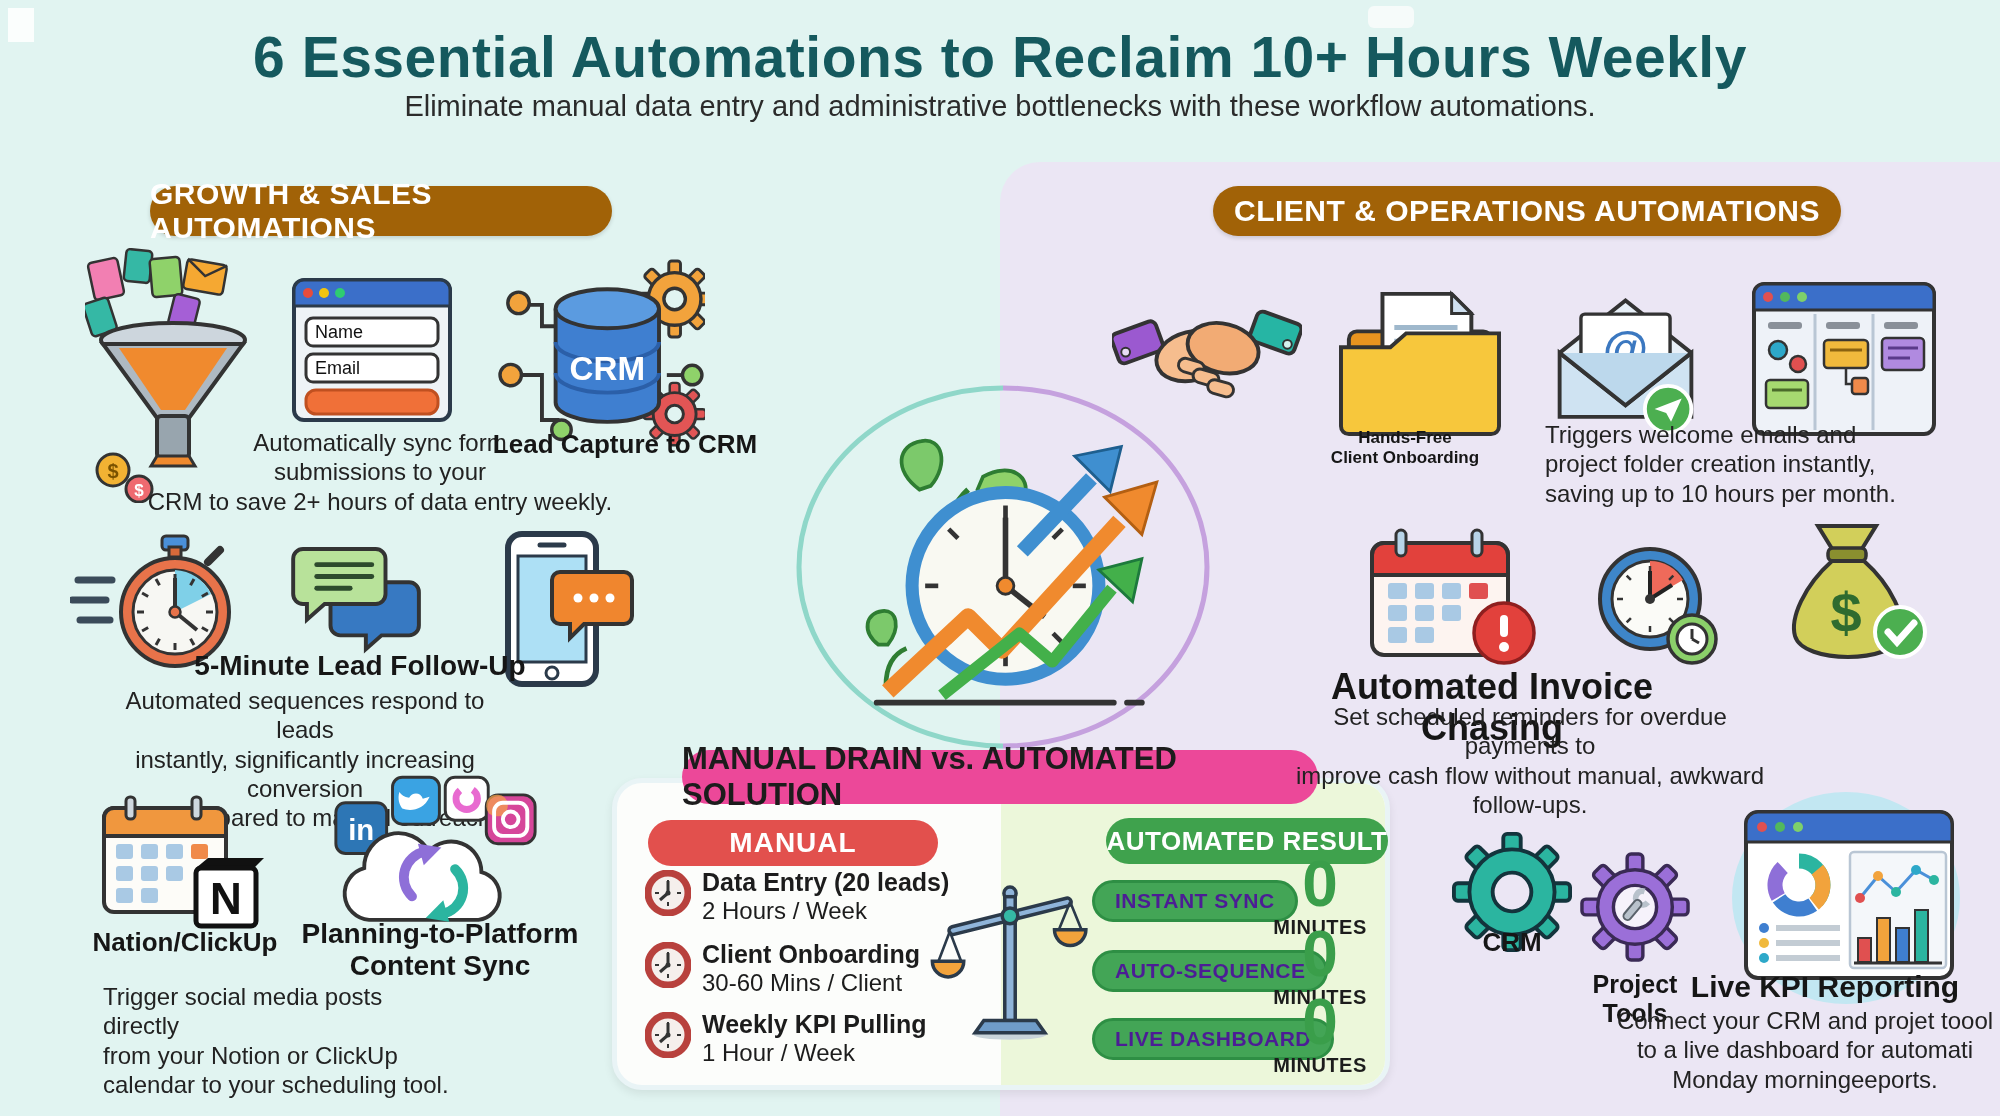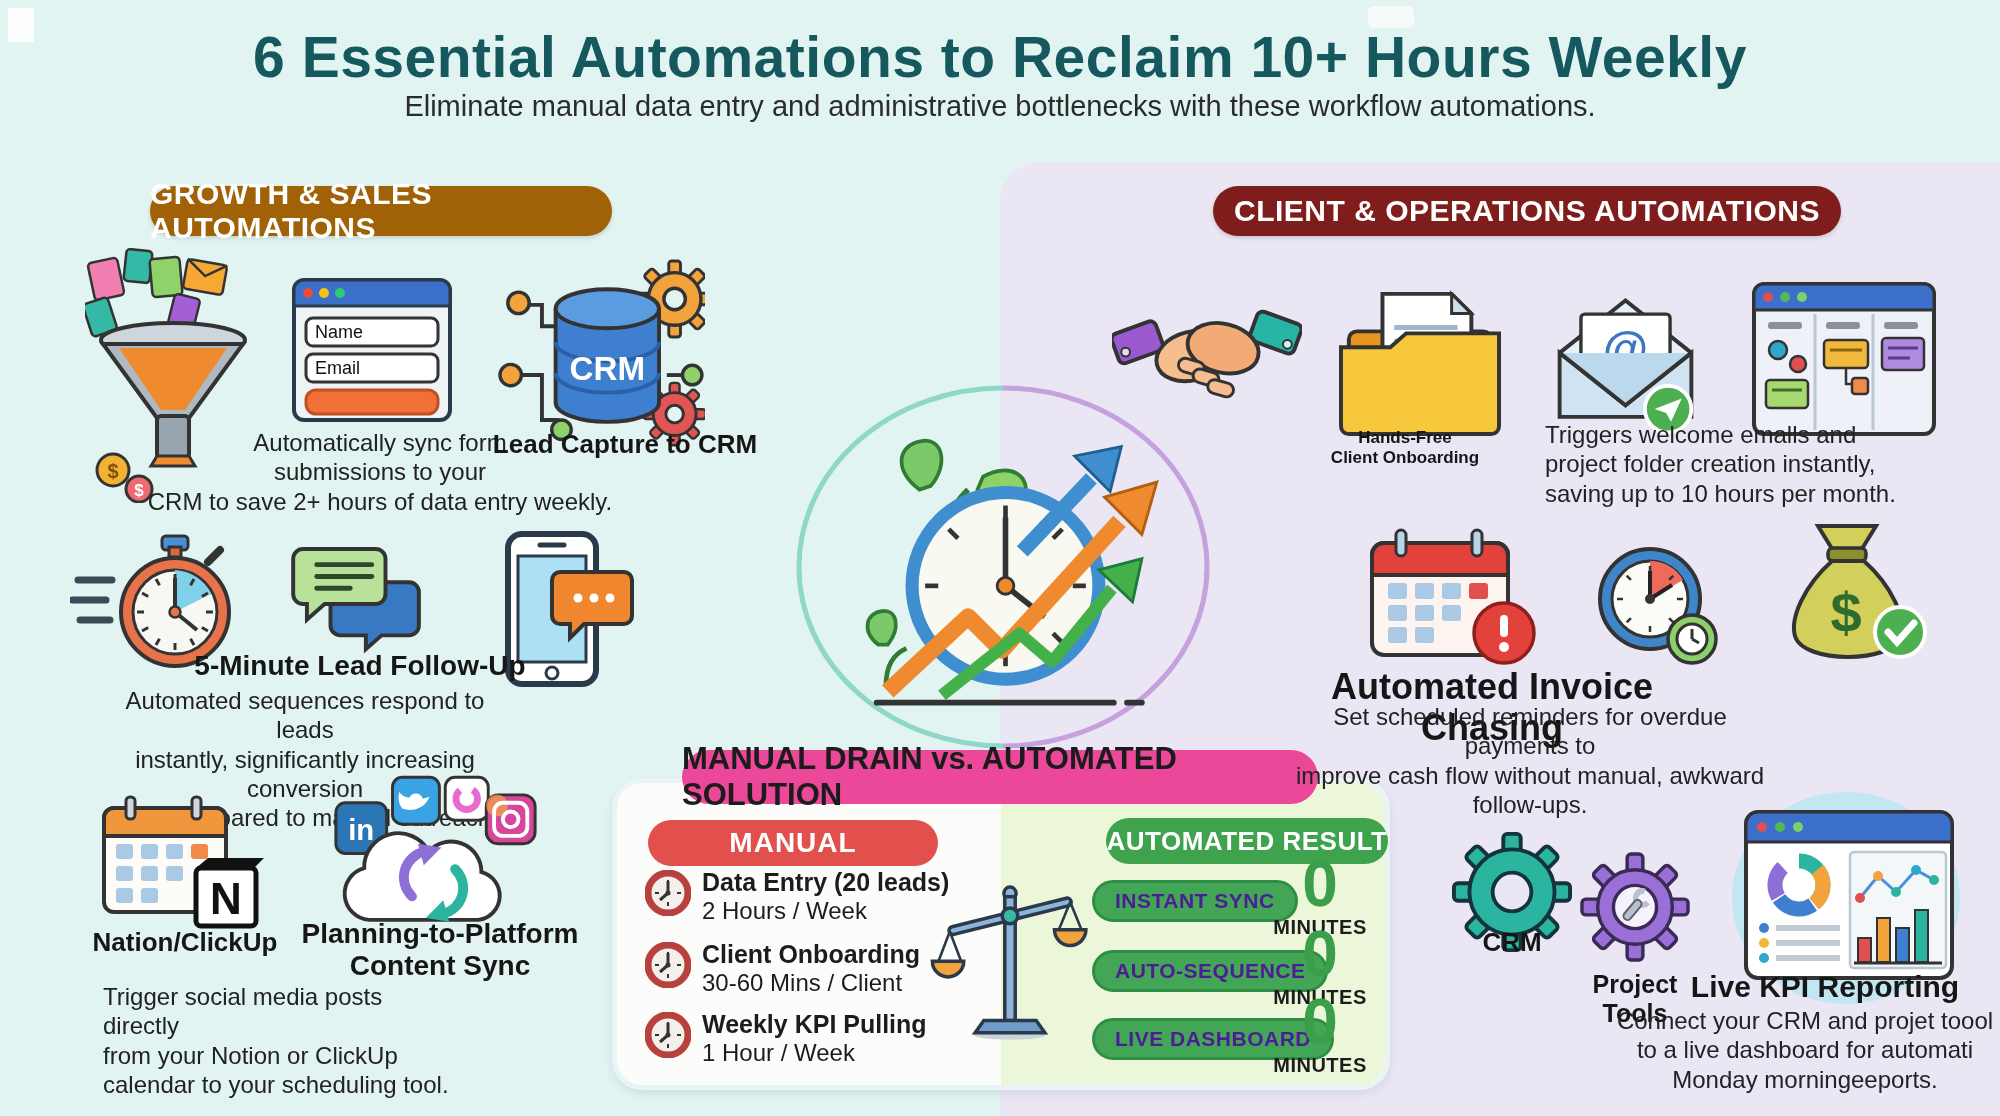--- a/index.html
+++ b/index.html
@@ -39,21 +39,21 @@
 
   <div class="abs" style="left:1000px;top:162px;width:1000px;height:954px;background:#ebe6f4;border-radius:40px 0 0 0;"></div>
 
   <div class="abs" style="left:8px;top:8px;width:26px;height:34px;background:#fbfefd;"></div>
   <div class="abs" style="left:1368px;top:6px;width:46px;height:22px;background:#f6fbfa;border-radius:6px;"></div>
 
   <div class="abs ctr page-title" style="left:0;top:24px;width:2000px;">6 Essential Automations to Reclaim 10+ Hours Weekly</div>
   <div class="abs ctr page-sub" style="left:0;top:90px;width:2000px;">Eliminate manual data entry and administrative bottlenecks with these workflow automations.</div>
 
   <div class="abs section-pill" style="left:150px;top:186px;width:462px;height:50px;background:#a16207;">GROWTH &amp; SALES AUTOMATIONS</div>
-  <div class="abs section-pill" style="left:1213px;top:186px;width:628px;height:50px;background:#7f1d1d;">CLIENT &amp; OPERATIONS AUTOMATIONS</div>
+  <div class="abs section-pill" style="left:1213px;top:186px;width:628px;height:50px;background:#a16207;">CLIENT &amp; OPERATIONS AUTOMATIONS</div>
 
   <svg class="abs" viewBox="0 0 175 255" style="left:85px;top:248px;width:175px;height:255px;">
     <g stroke="#333" stroke-width="2.5">
       <rect x="6" y="12" width="30" height="38" rx="4" fill="#f27fb2" transform="rotate(-12 21 31)"></rect>
       <rect x="40" y="2" width="26" height="32" rx="4" fill="#35b8a5" transform="rotate(6 53 18)"></rect>
       <rect x="66" y="10" width="30" height="38" rx="4" fill="#8fd26a" transform="rotate(-5 81 29)"></rect>
       <rect x="100" y="14" width="40" height="30" rx="4" fill="#f5a832" transform="rotate(10 120 29)"></rect>
       <path d="M100,14 l20,14 l20,-14" fill="none" transform="rotate(10 120 29)"></path>
       <rect x="86" y="48" width="26" height="32" rx="4" fill="#a55fd6" transform="rotate(14 99 64)"></rect>
       <rect x="2" y="52" width="26" height="34" rx="4" fill="#35b8a5" transform="rotate(-18 15 69)"></rect>

